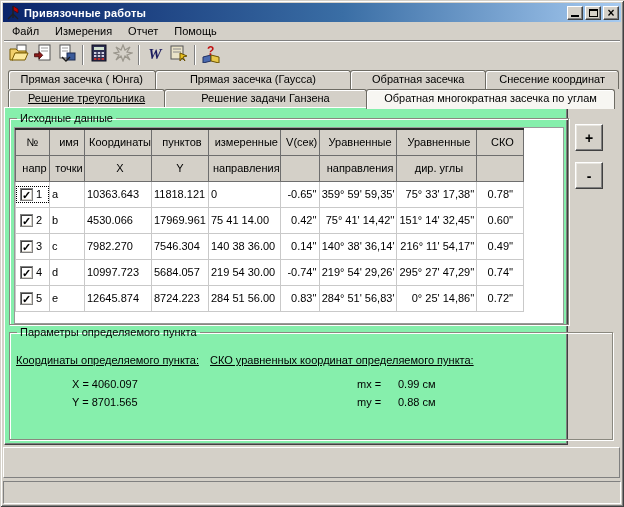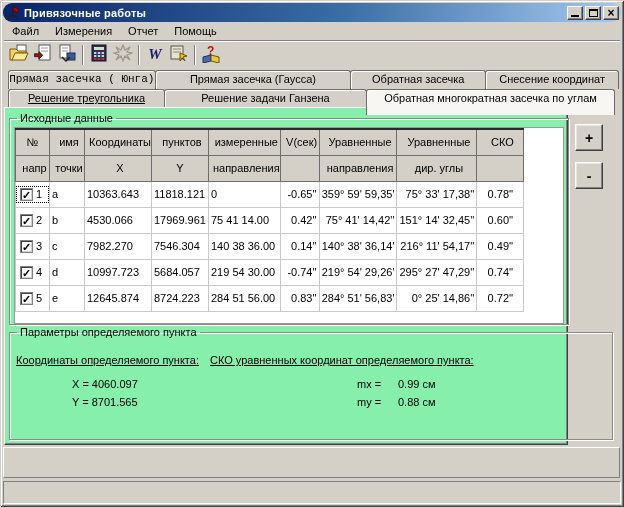--- a/index.html
+++ b/index.html
@@ -7,21 +7,21 @@
   .window{
     position:relative; width:624px; height:507px; background:#D4D0C8;
     box-shadow: inset 1px 1px 0 #D4D0C8, inset -1px -1px 0 #404040,
                 inset 2px 2px 0 #FFFFFF, inset -2px -2px 0 #808080;
     overflow:hidden; font-size:11px; color:#000;
   }
   
   .titlebar{
     position:absolute; left:3px; top:3px; width:618px; height:19px;
     background:linear-gradient(to right,#0A246A,#3A6EA5 55%,#A6CAF0);
-    display:flex; align-items:center; padding:0 2px;border-radius:9px;
+    display:flex; align-items:center; padding:0 2px;
   }
   .app-icon{ width:15px; height:15px; margin:0 3px 0 1px; display:inline-block; }
   .title-text{ color:#fff; font-weight:bold; font-size:11px; flex:1; letter-spacing:.2px; }
   .win-buttons{ display:flex; gap:2px; }
   .wbtn{
     width:16px; height:14px; background:#D4D0C8; border:1px solid;
     border-color:#fff #404040 #404040 #fff; box-shadow:inset -1px -1px 0 #808080;
     display:flex; align-items:center; justify-content:center; padding:0; cursor:default;
   }
   .glyph-min{ width:8px; height:2px; background:#000; margin-top:7px; }
@@ -41,28 +41,28 @@
   .w-letter{ font-family:"Liberation Serif",serif; font-weight:bold; font-style:italic; font-size:15px; color:#1a1a5e; }
   
   .tabs{ position:absolute; left:8px; top:70px; width:610px; }
   .tabs-row{ display:flex; height:19px; }
   .tab{
     background:#D4D0C8; border:1px solid #6e6c64; border-bottom:none;
     border-radius:3px 3px 0 0; box-shadow:inset 1px 1px 0 #fff;
     text-align:center; line-height:17px; font-size:11px; margin-right:-1px;
     overflow:hidden; white-space:nowrap;
   }
-  .tabs-row1 .tab:nth-child(1){ width:150px;font-family:Liberation Mono, monospace; }
+  .tabs-row1 .tab:nth-child(1){ width:150px; }
   .tabs-row1 .tab:nth-child(2){ width:200px; }
   .tabs-row1 .tab:nth-child(3){ width:138px; }
   .tabs-row1 .tab:nth-child(4){ width:136px; }
   .tabs-row2 .tab:nth-child(1){ width:157px;text-decoration:underline; }
   .tabs-row2 .tab:nth-child(2){ width:203px; }
   .tabs-row2 .tab:nth-child(3){ width:249px; }
-  .tab.active{ background:#F7F6F2; position:relative; z-index:3; height:26px; font-size:11px; }
+  .tab.active{ background:#F7F6F2; position:relative; z-index:3; height:20px; font-size:11px; }
   
   .tabpage{
     position:absolute; left:4px; top:107px; width:564px; height:338px;
     background:#86efac; border:1px solid; border-color:#fff #404040 #404040 #fff;
     box-shadow:inset -1px -1px 0 #808080;
   }
   
   fieldset.group{
     position:absolute; border:1px solid #8a887f;
     box-shadow:1px 1px 0 #fff, inset 1px 1px 0 #fff;

